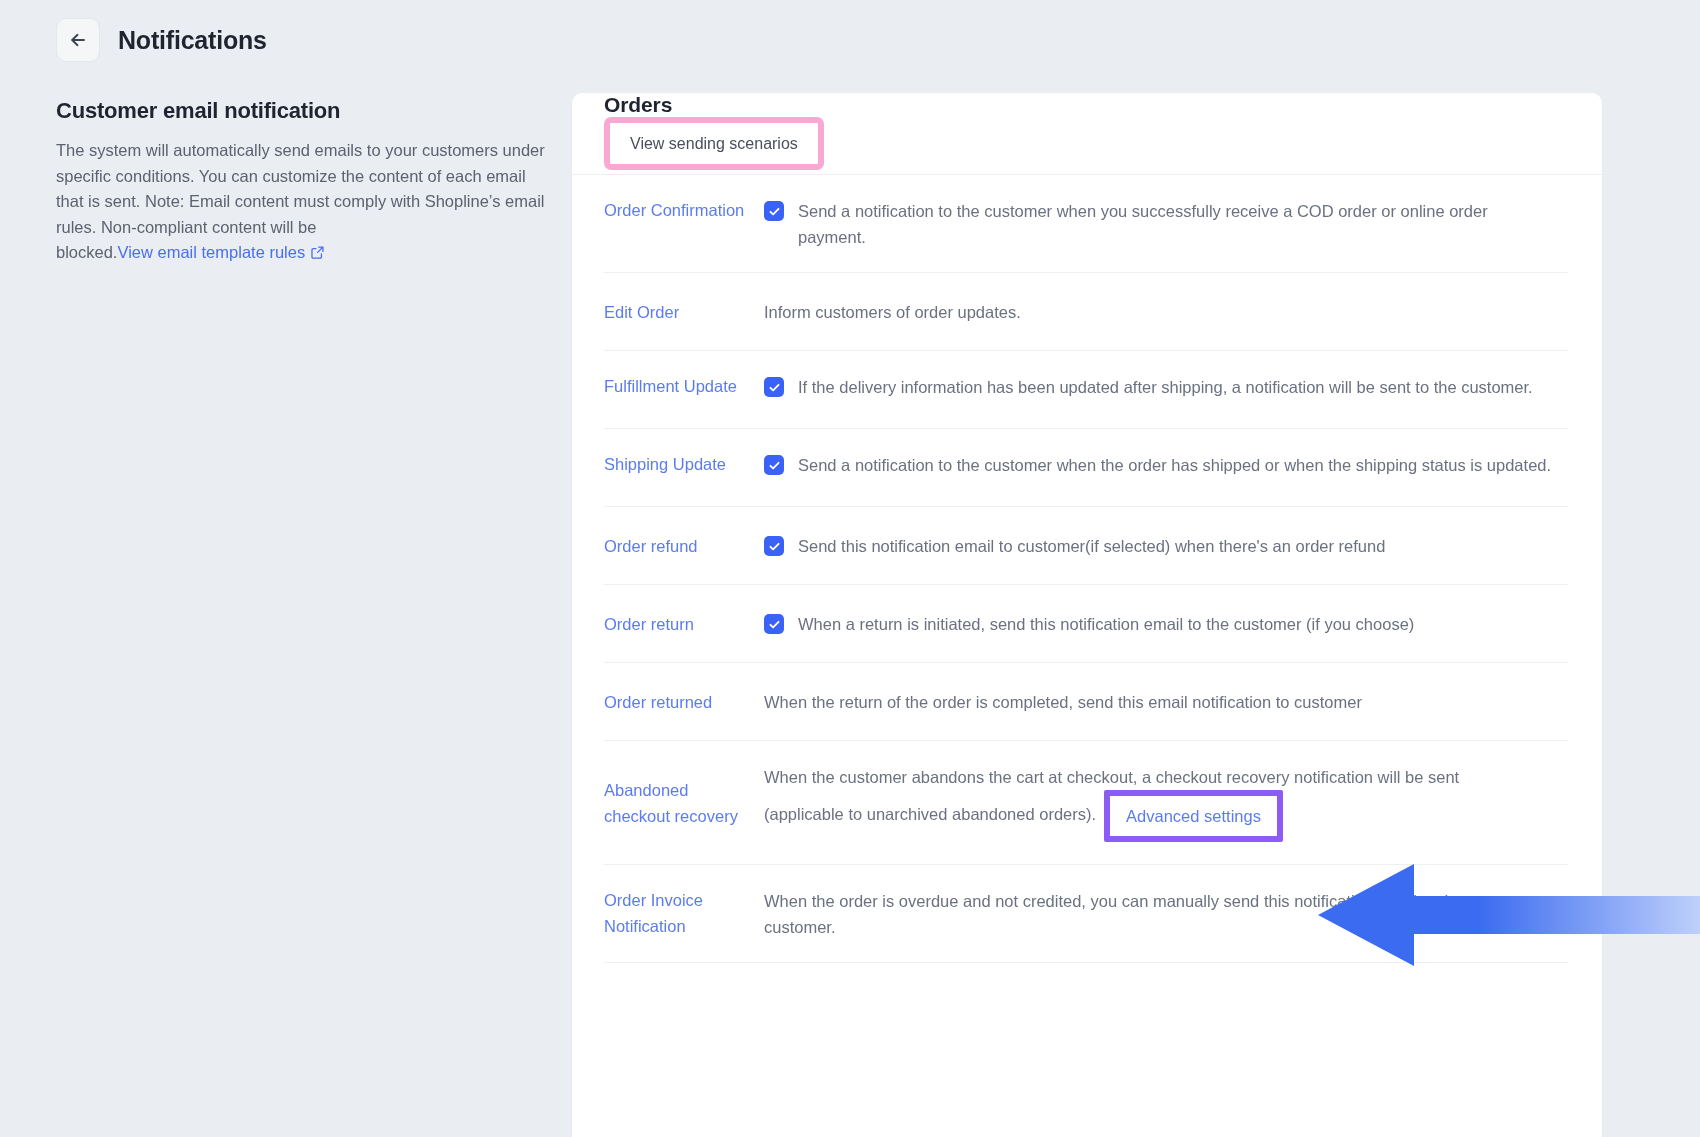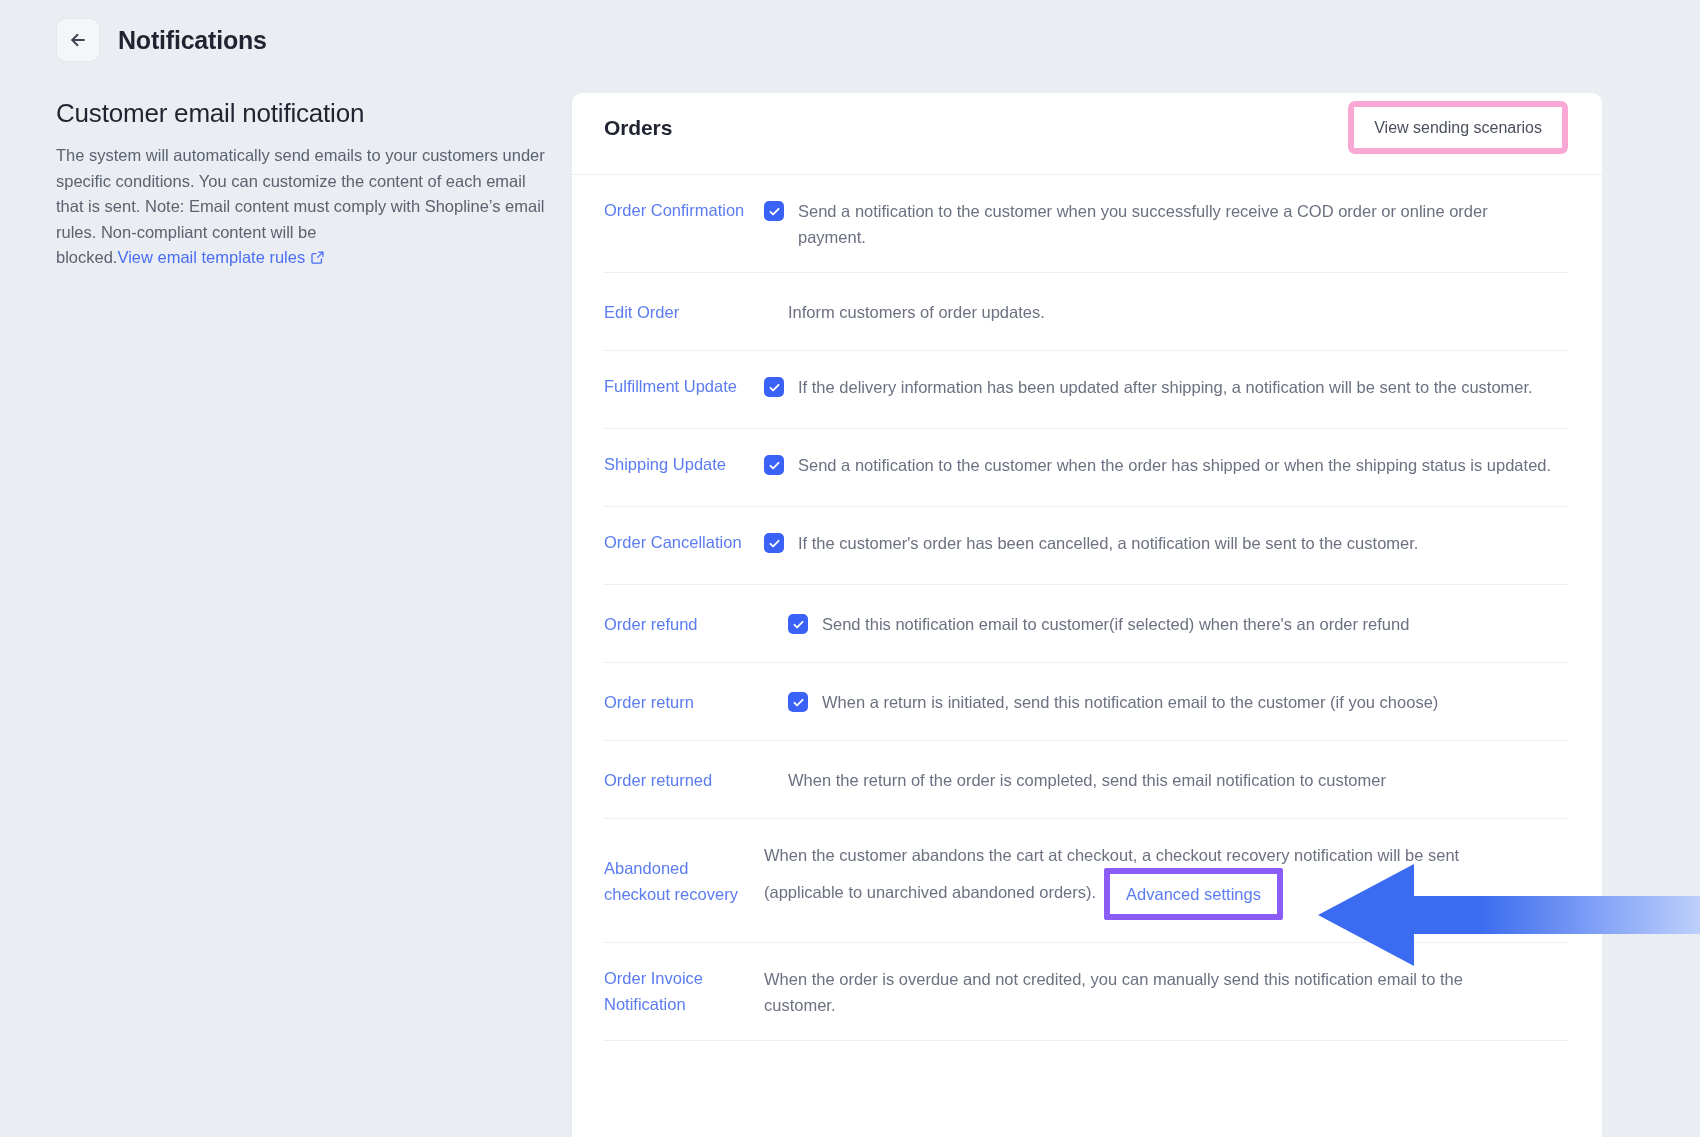--- a/index.html
+++ b/index.html
@@ -28,21 +28,21 @@
   .back-btn svg { display: block; }
   .page-title {
     font-size: 25px; font-weight: 700; color: #1f2430; letter-spacing: -0.2px;
   }
 
   
   .left-col {
     position: absolute; left: 56px; top: 98px; width: 490px;
   }
   .left-title {
-    font-size: 26px; font-weight: 400; color: #1f2430;
+    font-size: 22px; font-weight: 700; color: #1f2430;
     margin: 0 0 14px 0; letter-spacing: -0.2px;
   }
   .left-desc {
     font-size: 16.5px; line-height: 25.5px; color: #5c6270;
     margin: 0;
   }
   .tmpl-link {
     color: #4a6ef5; text-decoration: none; cursor: pointer;
     white-space: nowrap;
   }
@@ -54,23 +54,24 @@
   .card {
     position: absolute; left: 572px; top: 93px;
     width: 1030px; height: 1044px;
     background: #ffffff;
     border-radius: 10px 10px 0 0;
     box-shadow: 0 1px 2px rgba(30,40,60,.04);
     overflow: hidden;
   }
   .card-head {
     height: 82px;
-    display: flex; align-items: center; justify-content: space-between;
+    display: flex; align-items: flex-start; justify-content: space-between;
     padding: 0 34px 12px 32px;
     border-bottom: 1px solid #edeff2;
+    flex-direction: column;
   }
   .card-head h2 {
     margin: 0; font-size: 21px; font-weight: 700; color: #1f2430; letter-spacing: -0.1px;
   }
   .scenarios-btn {
     font-size: 16px; color: #4a4f5c;
     background: #fff; border: 6px solid #f9a8d4;
     border-radius: 7px; padding: 11px 20px;
     cursor: pointer; font-family: inherit; line-height: 1.2;
   }
@@ -100,21 +101,21 @@
     display: flex; align-items: center; justify-content: center;
     margin-top: 3px; cursor: pointer;
   }
   .cb svg { display: block; }
   .row-desc {
     font-size: 16.5px; line-height: 26px; color: #6b7180;
     max-width: 755px;
   }
 
   
-  .row.single { align-items: center; gap: 24px; }
+  .row.single { align-items: center; }
   .row.single .row-body { align-items: center; }
   .row.single .cb { margin-top: 0; }
 
   
   .adv-wrap {
     display: inline-block;
     border: 6px solid #8b5cf6;
     border-radius: 2px;
     padding: 7px 16px;
     margin-left: 8px;
@@ -206,31 +207,20 @@
         <div class="row-body">
           <span class="cb">
             <svg width="13" height="13" viewBox="0 0 14 14" fill="none">
                 <path d="M2.6 7.3l2.9 2.9 5.9-6.1" stroke="#fff" stroke-width="1.9" stroke-linecap="round" stroke-linejoin="round"></path>
               </svg>
           </span>
           <span class="row-desc">Send a notification to the customer when the order has shipped or when the shipping status is updated.</span>
         </div>
       </div>
 
-      <div class="row">
-        <div class="row-label">Order Cancellation</div>
-        <div class="row-body">
-          <span class="cb">
-            <svg width="13" height="13" viewBox="0 0 14 14" fill="none">
-                <path d="M2.6 7.3l2.9 2.9 5.9-6.1" stroke="#fff" stroke-width="1.9" stroke-linecap="round" stroke-linejoin="round"></path>
-              </svg>
-          </span>
-          <span class="row-desc">If the customer's order has been cancelled, a notification will be sent to the customer.</span>
-        </div>
-      </div>
 
       <div class="row single">
         <div class="row-label">Order refund</div>
         <div class="row-body">
           <span class="cb">
             <svg width="13" height="13" viewBox="0 0 14 14" fill="none">
                 <path d="M2.6 7.3l2.9 2.9 5.9-6.1" stroke="#fff" stroke-width="1.9" stroke-linecap="round" stroke-linejoin="round"></path>
               </svg>
           </span>
           <span class="row-desc">Send this notification email to customer(if selected) when there's an order refund</span>

